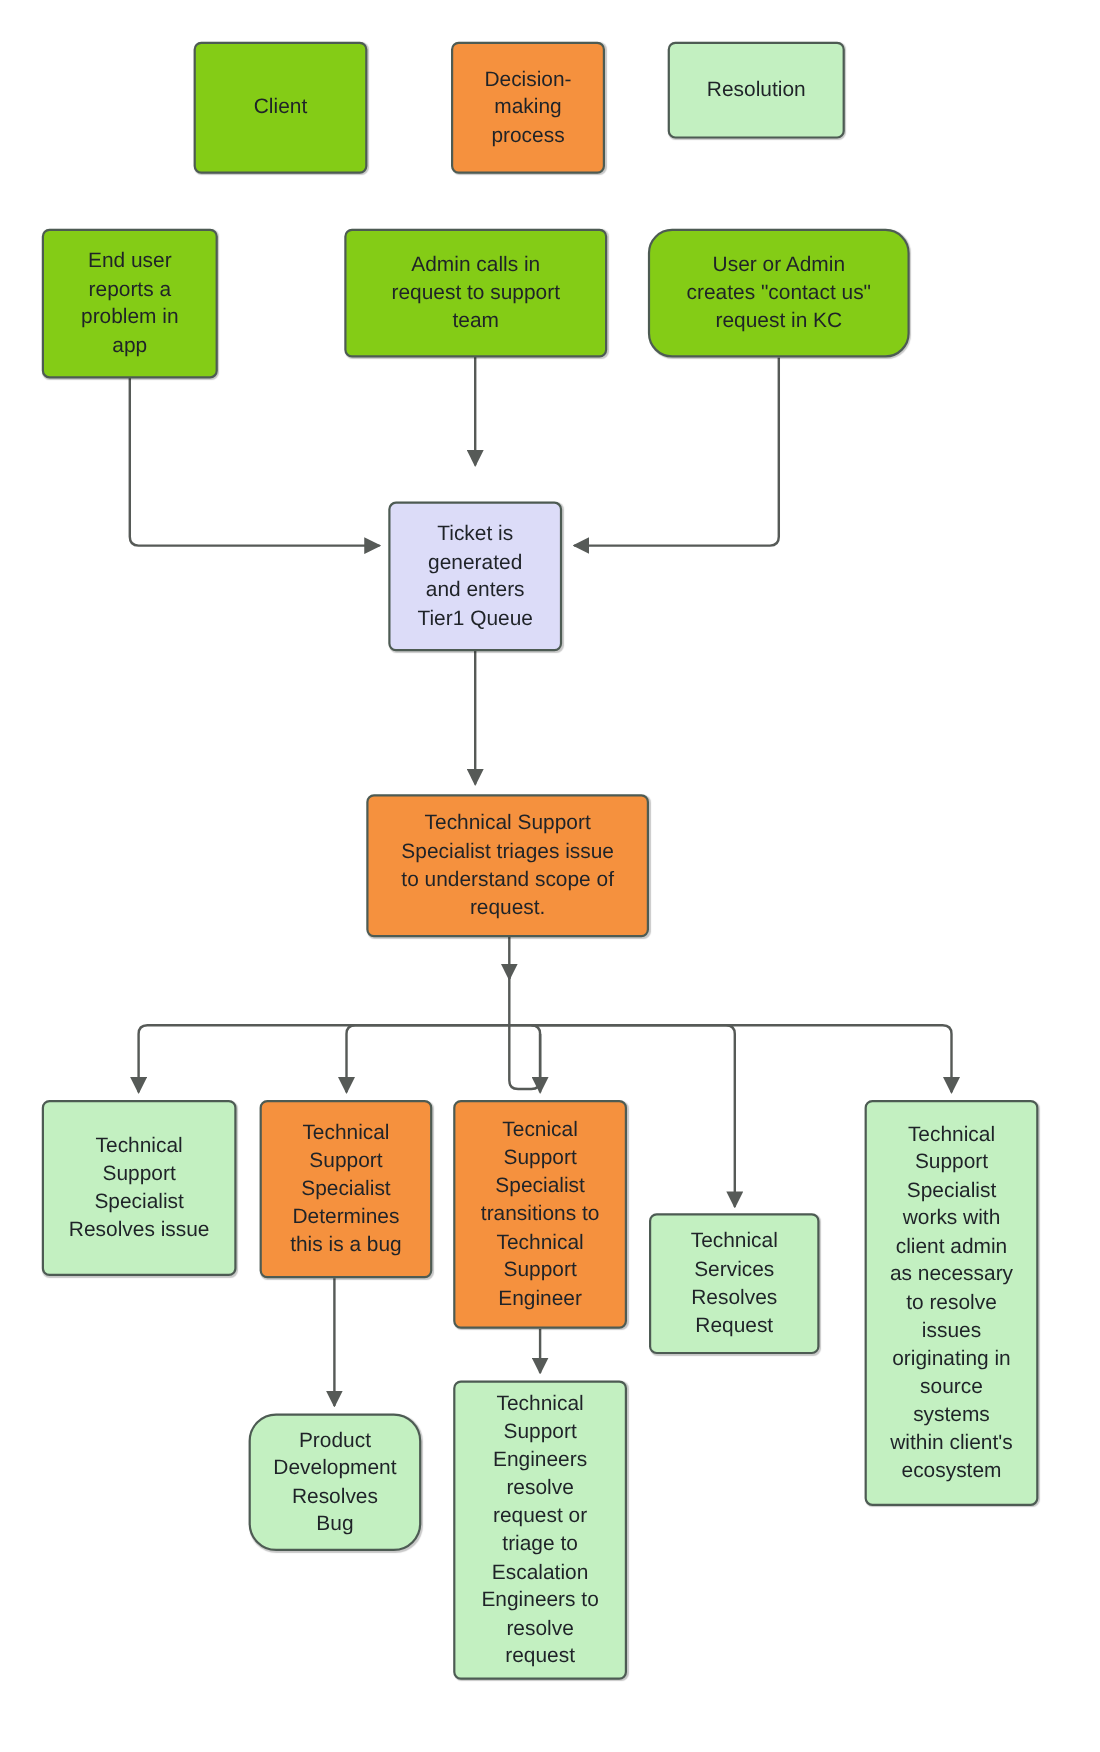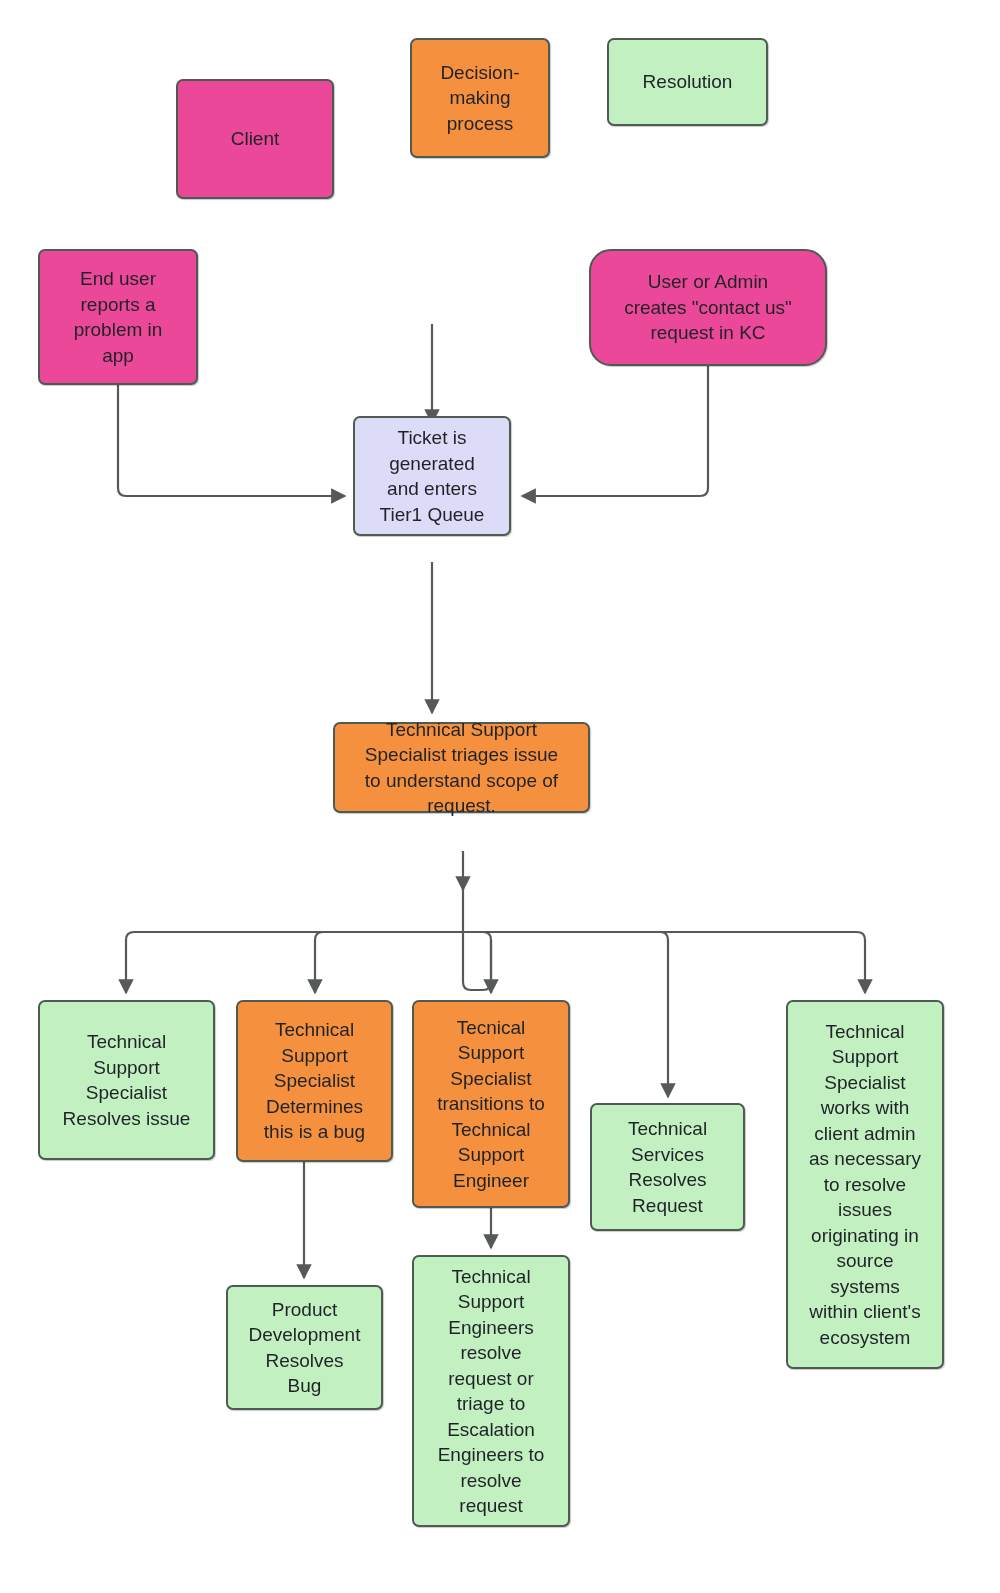--- a/index.html
+++ b/index.html
@@ -36,21 +36,21 @@
     justify-content: center;
     text-align: center;
     color: #1f2328;
     font-size: 19px;
     line-height: 25.5px;
     padding: 4px 7px;
     white-space: pre-line;
     box-shadow: 1px 1px 1px rgba(0,0,0,0.22);
     font-family: "Liberation Sans", sans-serif;
   }
-  .fill-client   { background: #ec4899; margin-top: 41px; }
+  .fill-client   { background: #84cc16; }
   .fill-decision { background: #f5913e; }
   .fill-resolve  { background: #c3f0c1; }
   .fill-ticket   { background: #dcdcf8; }
 </style>
 </head>
 <body>
 
 <div id="canvas">
 
   <svg id="edges" viewBox="0 0 1000 1593" xmlns="http://www.w3.org/2000/svg">
@@ -94,31 +94,34 @@
   <div class="node fill-decision" style="left:410px; top:38px; width:140px; height:120px;">Decision-making
 process</div>
 
   <div class="node fill-resolve" style="left:607px; top:38px; width:161px; height:88px;">Resolution</div>
 
   <div class="node fill-client" style="left:38px; top:208px; width:160px; height:136px;">End user
 reports a
 problem in
 app</div>
 
+  <div class="node fill-client" style="left:313px; top:208px; width:239px; height:117px;">Admin calls in
+request to support
+team</div>
 
   <div class="node fill-client" style="left:589px; top:208px; width:238px; height:117px;border-radius:22px;">User or Admin
 creates "contact us"
 request in KC</div>
 
-  <div class="node fill-ticket" style="left:353px; top:416px; width:158px; height:120px;">Ticket is
+  <div class="node fill-ticket" style="left:353px; top:456px; width:158px; height:136px;">Ticket is
 generated
 and enters
 Tier1  Queue</div>
 
-  <div class="node fill-decision" style="left:333px; top:722px; width:257px; height:91px;">Technical Support
+  <div class="node fill-decision" style="left:333px; top:722px; width:257px; height:130px;">Technical Support
 Specialist triages issue
 to understand scope of
 request.</div>
 
   <div class="node fill-resolve" style="left:38px; top:1000px; width:177px; height:160px;">Technical
 Support
 Specialist
 Resolves issue</div>
 
   <div class="node fill-decision" style="left:236px; top:1000px; width:157px; height:162px;">Technical
@@ -147,21 +150,21 @@
 client admin
 as necessary
 to resolve
 issues
 originating in
 source
 systems
 within client's
 ecosystem</div>
 
-  <div class="node fill-resolve" style="left:226px; top:1285px; width:157px; height:125px;">Product
+  <div class="node fill-resolve" style="left:226px; top:1285px; width:157px; height:125px;border-radius:25px;">Product
 Development
 Resolves
 Bug</div>
 
   <div class="node fill-resolve" style="left:412px; top:1255px; width:158px; height:272px;">Technical
 Support
 Engineers
 resolve
 request or
 triage to

